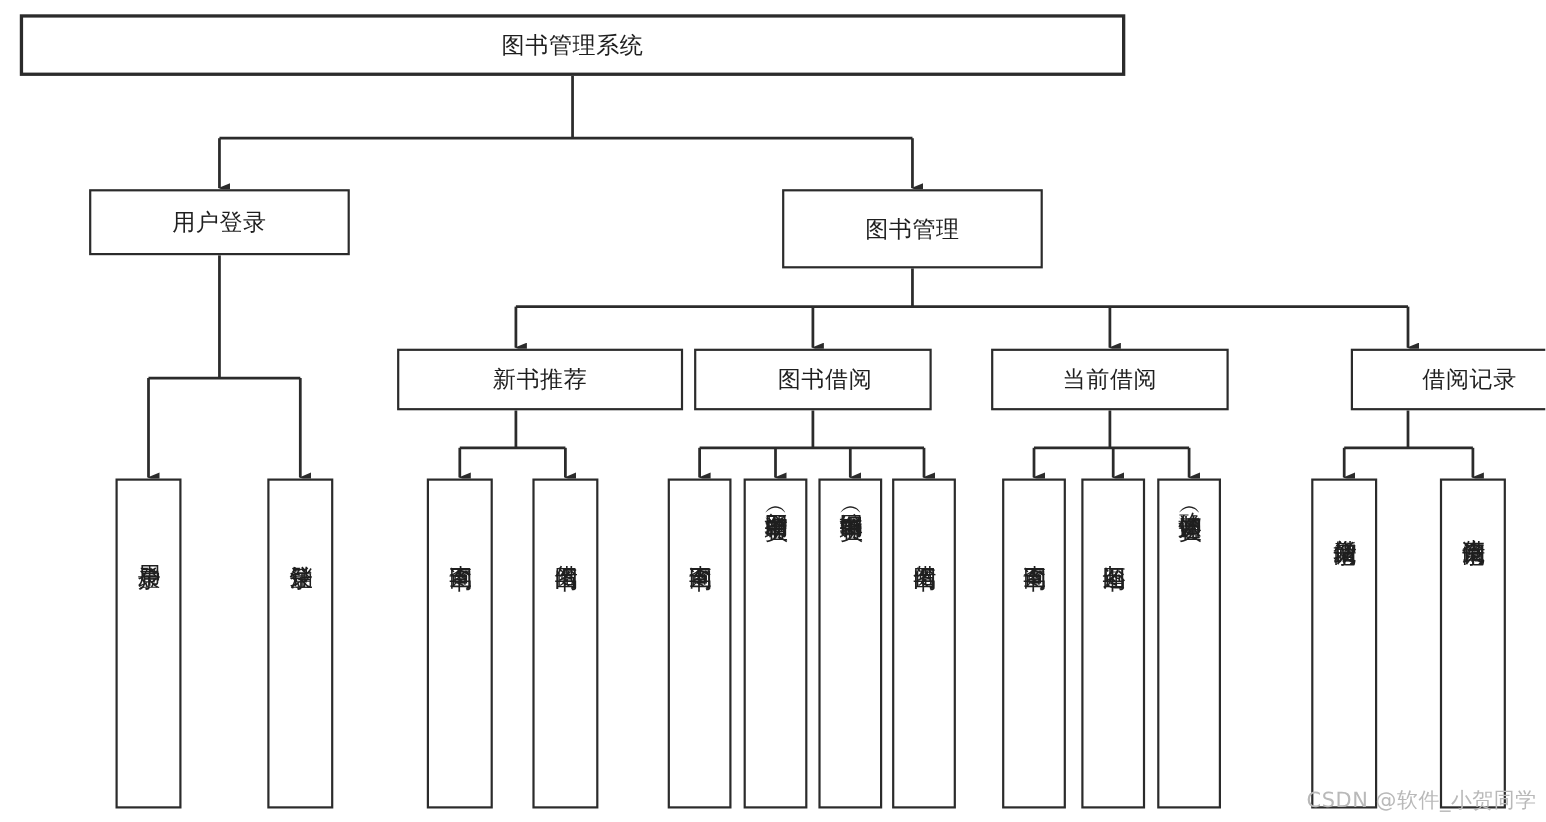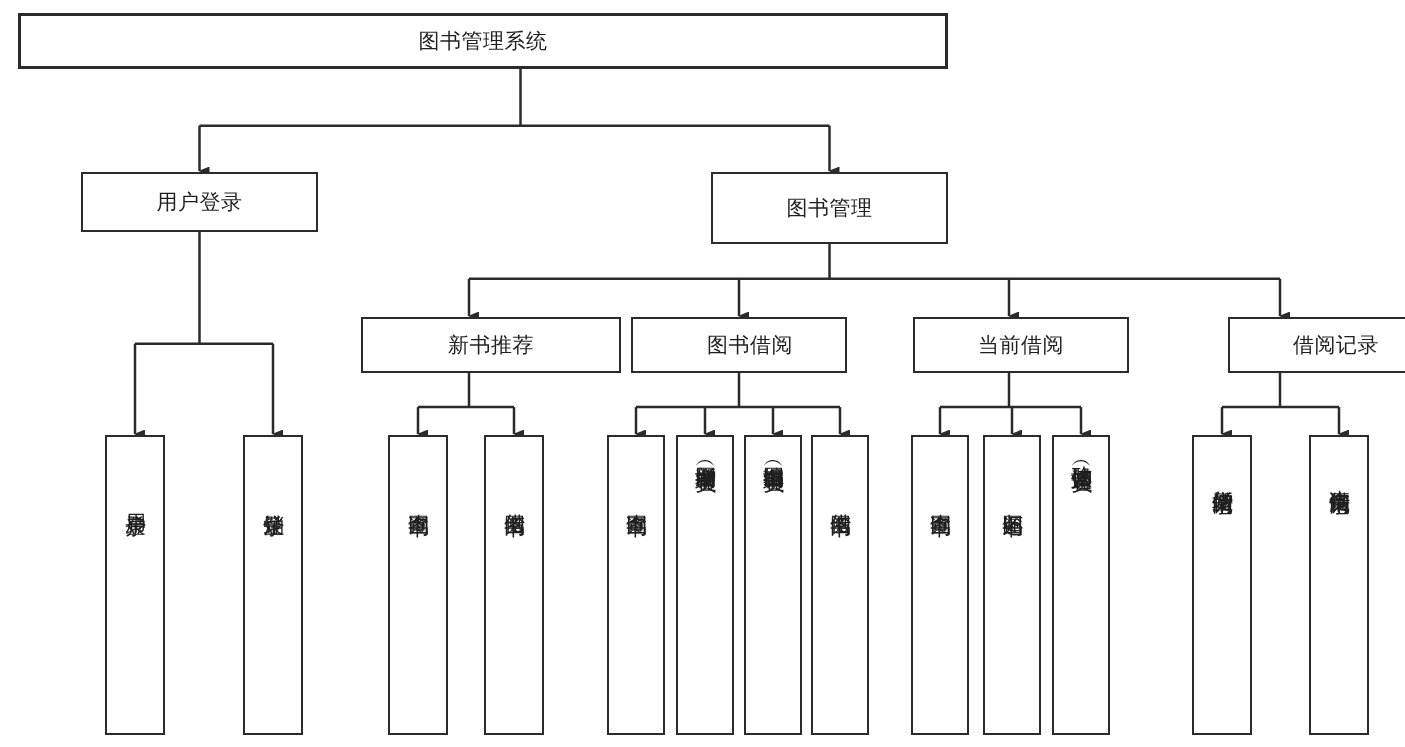--- a/index.html
+++ b/index.html
@@ -113,36 +113,36 @@
         <path d="M940,407.1 L940,434" marker-end="url(#arrow)"></path>
         <path d="M1012,407.1 L1012,434" marker-end="url(#arrow)"></path>
         <path d="M1081,407.1 L1081,434" marker-end="url(#arrow)"></path>
         <path d="M1280,373 L1280,407.1"></path>
         <path d="M1222,407.1 L1339,407.1"></path>
         <path d="M1222,407.1 L1222,434" marker-end="url(#arrow)"></path>
         <path d="M1339,407.1 L1339,434" marker-end="url(#arrow)"></path>
       </g>
   </svg>
   <div id="node-layer">
-      <div class="node root" style="left: 18px; top: 13px; width: 930px; height: 56px;">
+      <div class="node root" style="left: 18px; top: 13px; width: 1005px; height: 56px;">
         <div class="node-label">图书管理系统</div>
       </div>
       <div class="node" style="left: 81px; top: 172px; width: 237px; height: 60px;">
         <div class="node-label">用户登录</div>
       </div>
       <div class="node" style="left: 711px; top: 172px; width: 237px; height: 72px; text-align: center;">
         <div class="node-label">图书管理</div>
       </div>
       <div class="node" style="left: 361px; top: 317px; width: 260px; height: 56px;">
         <div class="node-label">新书推荐</div>
       </div>
       <div class="node" style="left: 631px; top: 317px; width: 216px; height: 56px; padding-left: 22px;">
         <div class="node-label">图书借阅</div>
       </div>
-      <div class="node" style="left: 901px; top: 317px; width: 216px; height: 56px; margin-left: 12px;">
+      <div class="node" style="left: 901px; top: 317px; width: 216px; height: 56px;">
         <div class="node-label">当前借阅</div>
       </div>
       <div class="node" style="left: 1228px; top: 317px; width: 216px; height: 56px;">
         <div class="node-label">借阅记录</div>
       </div>
       <div class="node leaf short" style="left: 105px; top: 435px; width: 60px; height: 300px;">
         <div class="node-label">用户登录</div>
       </div>
       <div class="node leaf short" style="left: 243px; top: 435px; width: 60px; height: 300px;">
         <div class="node-label">注销登录</div>
@@ -174,13 +174,14 @@
       <div class="node leaf" style="left: 1052px; top: 435px; width: 58px; height: 300px;">
         <div class="node-label">确认归还（管理员）</div>
       </div>
       <div class="node leaf mid" style="left: 1192px; top: 435px; width: 60px; height: 300px;">
         <div class="node-label">新增借阅记录</div>
       </div>
       <div class="node leaf mid" style="left: 1309px; top: 435px; width: 60px; height: 300px;">
         <div class="node-label">查询借阅记录</div>
       </div>
     </div>
+  <div id="watermark">CSDN @软件_小贺同学</div>
 </div>
 
 </body></html>

